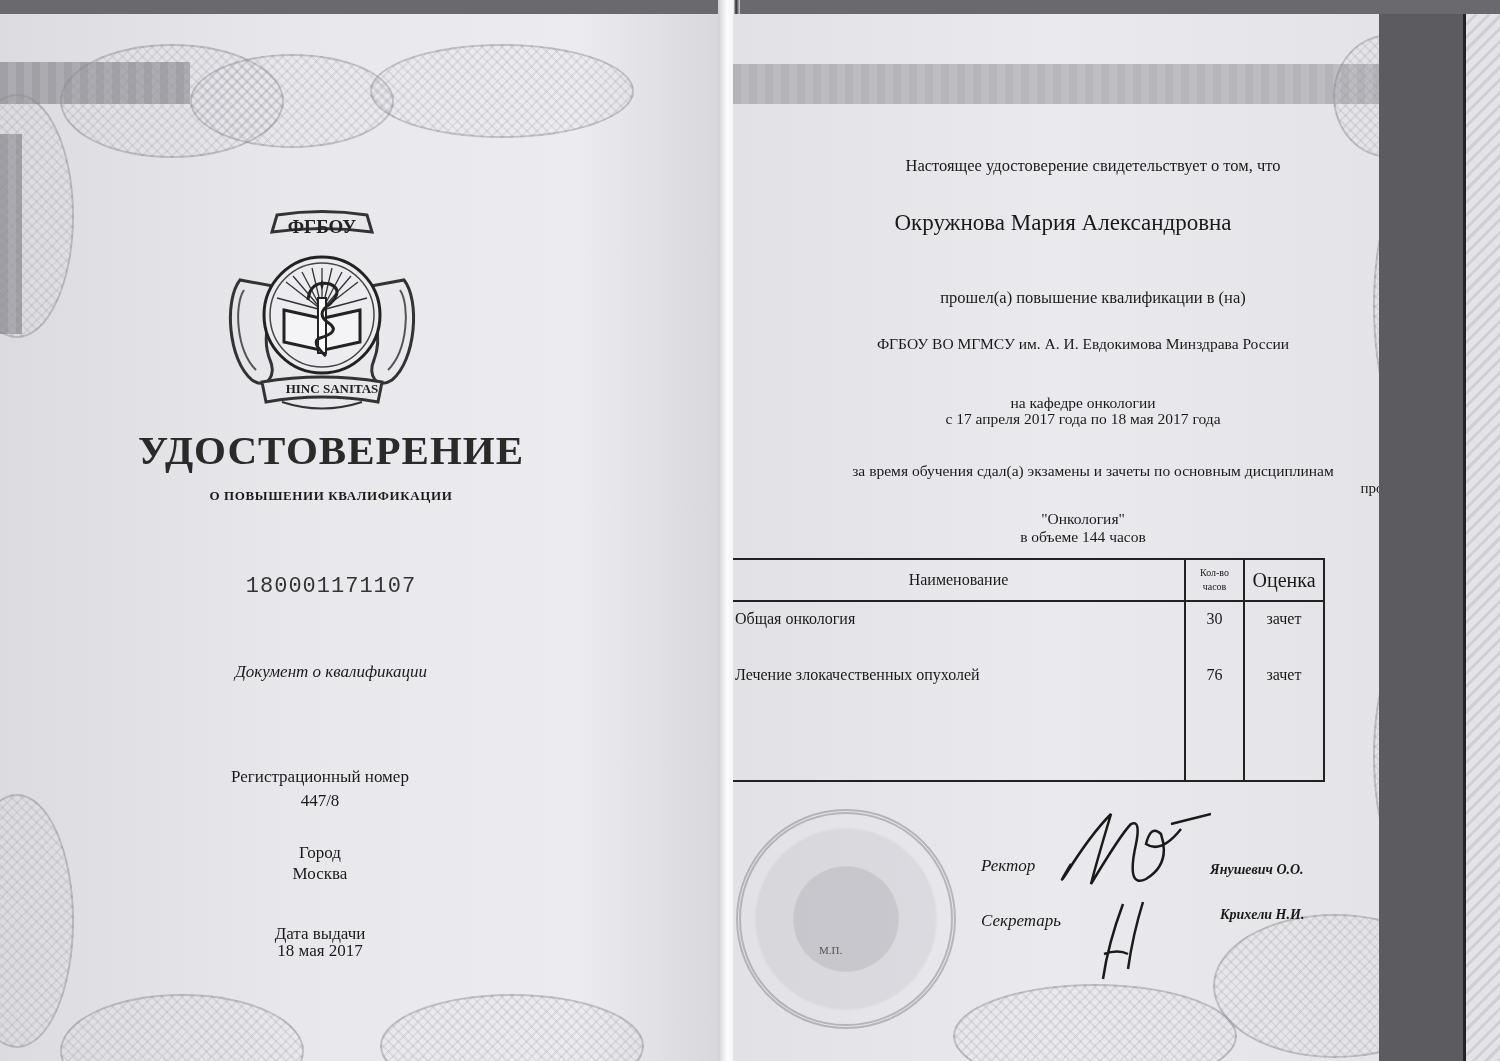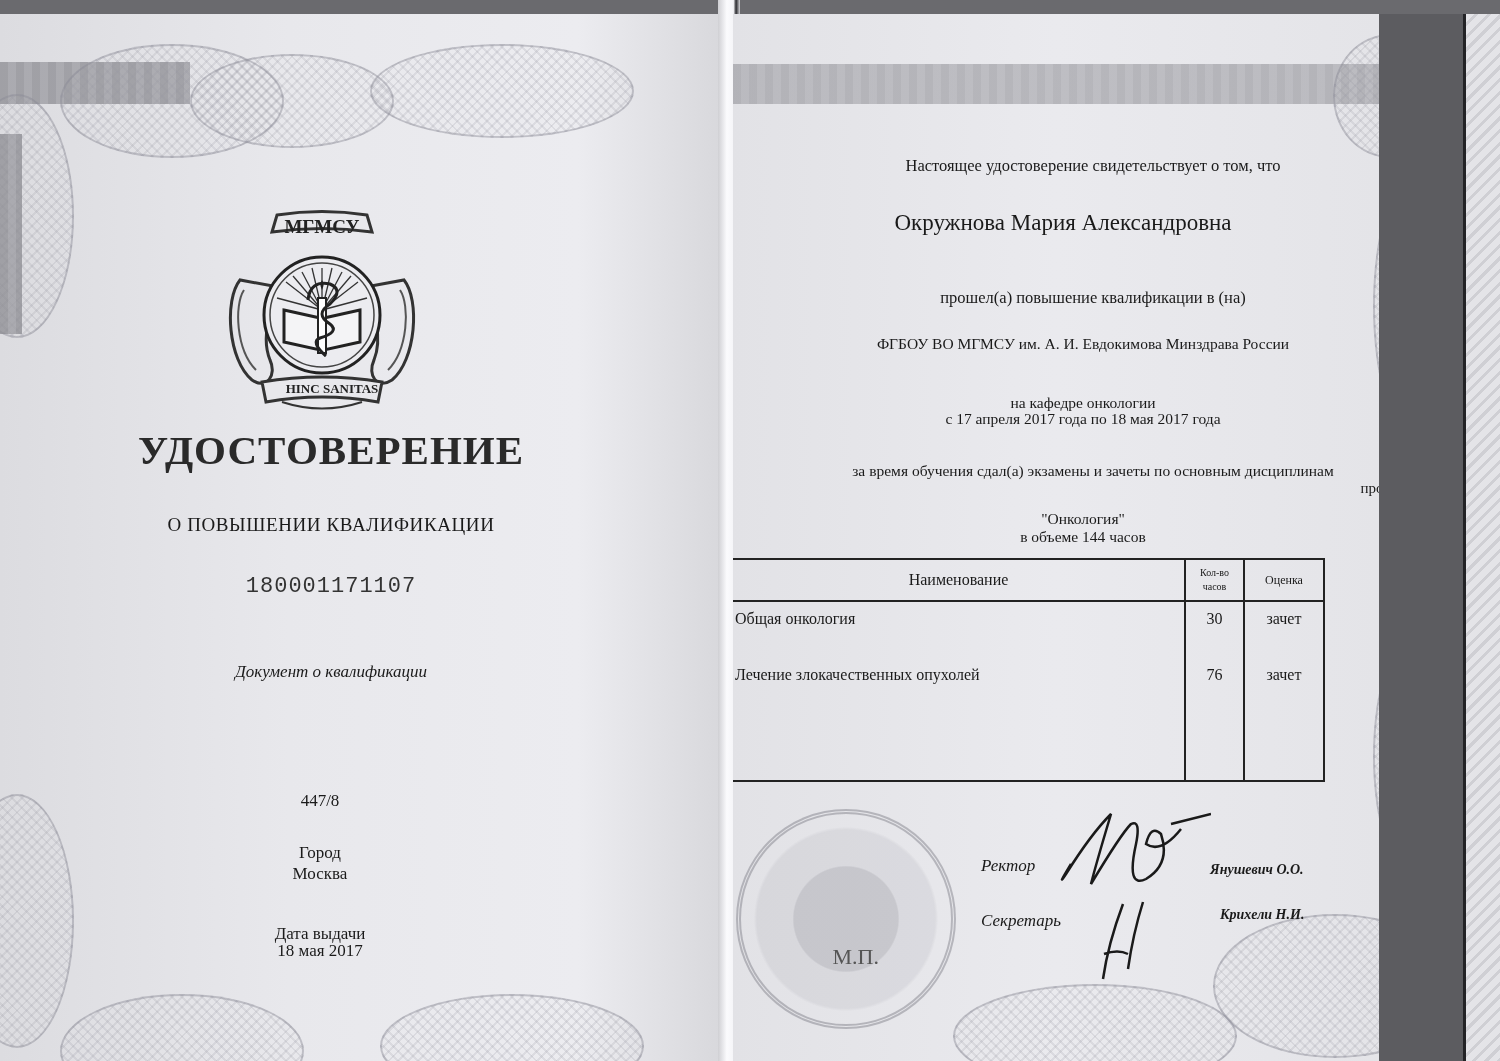--- a/index.html
+++ b/index.html
@@ -11,21 +11,21 @@
     .spine { position:absolute; left:718px; top:0; width:22px; height:1061px; background:linear-gradient(90deg,#cfcfd3 0%,#fbfbfd 40%,#f5f5f8 70%,#2a2a2e 82%,#d8d8dc 100%); }
     .edge-right { position:absolute; left:1463px; top:14px; width:37px; height:1047px; background:repeating-linear-gradient(135deg,#e4e4e8 0 6px,#cfcfd4 6px 9px); border-left:3px solid #232326; }
     
     .frame-band { position:absolute; background:repeating-linear-gradient(90deg,#8c8c92 0 8px,#9a9aa0 8px 16px); opacity:.75; }
     .frame-mesh { position:absolute; border:2px solid rgba(140,140,150,.45); border-radius:50%; background:repeating-linear-gradient(45deg,rgba(150,150,160,.18) 0 2px,transparent 2px 7px),repeating-linear-gradient(-45deg,rgba(150,150,160,.18) 0 2px,transparent 2px 7px); }
     .center { position:absolute; text-align:center; white-space:nowrap; }
 
     
     .emblem { position:absolute; left:222px; top:196px; width:200px; height:205px; }
     .title-main { left:96px; top:412px; width:470px; font-size:41px; font-weight:bold; letter-spacing:1px; color:#2a2a2a; }
-    .title-sub { left:96px; top:500px; width:470px; font-size:19px; font-weight:normal; letter-spacing:.6px; }
+    .title-sub { left:96px; top:474px; width:470px; font-size:13px; font-weight:bold; letter-spacing:.6px; }
     .doc-number { left:96px; top:560px; width:470px; font-family:"Liberation Mono", monospace; font-size:22px; color:#333; letter-spacing:1px; }
     .doc-kind { left:96px; top:648px; width:470px; font-style:italic; font-size:17px; }
     .reg-label { left:150px; top:753px; width:340px; font-size:17px; }
     .reg-value { left:150px; top:777px; width:340px; font-size:17px; }
     .city-label { left:150px; top:829px; width:340px; font-size:17px; }
     .city-value { left:150px; top:850px; width:340px; font-size:17px; }
     .date-label { left:150px; top:912px; width:340px; font-size:17px; line-height:16px; }
     .date-value { left:150px; top:929px; width:340px; font-size:17px; line-height:16px; }
 
     
@@ -37,28 +37,28 @@
     .r-period { left:20px; top:396px; width:660px; font-size:15.5px; }
     .r-exams { left:20px; top:449px; width:680px; font-size:15.5px; line-height:15px; }
     .r-program { left:20px; top:466px; width:680px; font-size:15px;text-align:right; }
     .r-progname { left:20px; top:496px; width:660px; font-size:15.5px; }
     .r-volume { left:20px; top:514px; width:660px; font-size:15.5px; }
 
     table.subjects { position:absolute; left:-2px; top:544px; width:594px; border-collapse:collapse; font-family:"Liberation Serif", serif; }
     table.subjects th, table.subjects td { border-left:2px solid #222; border-right:2px solid #222; padding:0; }
     table.subjects thead th { border-top:2px solid #222; border-bottom:2px solid #222; height:40px; font-weight:normal; font-size:16px; }
     table.subjects th.col-hours { width:57px; font-size:10px; line-height:14px; }
-    table.subjects th.col-grade { width:78px; font-size:12px; }
+    table.subjects th.col-grade { width:78px; font-size:20px; }
     table.subjects tbody td { height:48px; vertical-align:top; padding-top:8px; font-size:16px; }
     table.subjects tbody td.name { padding-left:2px; }
     table.subjects tbody td.hours, table.subjects tbody td.grade { text-align:center; }
     table.subjects tbody tr.filler td { height:58px; border-bottom:2px solid #222; }
 
     .stamp { position:absolute; left:3px; top:795px; width:210px; height:210px; border-radius:50%; border:5px double rgba(90,90,100,.35); background:radial-gradient(circle,rgba(110,110,120,.25) 0 35%,rgba(150,150,160,.15) 36% 60%,transparent 62%); }
-    .stamp-mp { position:absolute; left:86px; top:930px; width:60px; font-size:22px; color:#555; text-align:right; }
+    .stamp-mp { position:absolute; left:86px; top:930px; width:60px; font-size:11px; color:#555; text-align:left; }
     .sig-label { position:absolute; font-style:italic; font-size:17px; }
     .sig-name { position:absolute; font-weight:bold; font-style:italic; font-size:14px;margin-left:11px; }
     .signature { position:absolute; }
   </style>
 </head>
 <body>
 
 <div class="scan-top"></div>
 
 <div class="page left">
@@ -95,28 +95,29 @@
           <line x1="100" y1="100" x2="129" y2="66"></line>
       </g>
       <path d="M62 100 L98 108 L98 140 L62 132 Z" fill="#f4f4f6" stroke="#222" stroke-width="3"></path>
       <path d="M138 100 L102 108 L102 140 L138 132 Z" fill="#f4f4f6" stroke="#222" stroke-width="3"></path>
       <rect x="96" y="88" width="8" height="55" fill="#fff" stroke="#222" stroke-width="2"></rect>
       <path d="M100 80 q-3 -6 0 -10 q3 4 0 10" fill="#222"></path>
       <path d="M86 90 Q88 70 108 74 Q122 80 108 94 Q92 104 108 114 Q118 122 98 128 Q88 132 104 146" fill="none" stroke="#222" stroke-width="3"></path>
       <path d="M40 172 Q100 162 160 172 L156 192 Q100 182 44 192 Z" fill="#e8e8ec" stroke="#333" stroke-width="3"></path>
       <path d="M60 192 Q100 205 140 192" fill="none" stroke="#333" stroke-width="2"></path>
     </svg>
-    <div class="center" style="left:52px;top:6px;width:96px;font-size:19px;font-weight:bold;color:#222;">МГМСУ</div>
+    <div class="center" style="left:52px;top:6px;width:96px;font-size:19px;font-weight:bold;color:#222;">ФГБОУ</div>
     <div class="center" style="left:40px;top:171px;width:140px;font-size:13px;font-weight:bold;color:#222;">HINC SANITAS</div>
   </div>
 
   <div class="center title-main">УДОСТОВЕРЕНИЕ</div>
   <div class="center title-sub">О ПОВЫШЕНИИ  КВАЛИФИКАЦИИ</div>
   <div class="center doc-number">180001171107</div>
   <div class="center doc-kind">Документ о квалификации</div>
+  <div class="center reg-label">Регистрационный номер</div>
   <div class="center reg-value">447/8</div>
   <div class="center city-label">Город</div>
   <div class="center city-value">Москва</div>
   <div class="center date-label">Дата выдачи</div>
   <div class="center date-value">18 мая 2017</div>
 </div>
 
 <div class="spine"></div>
 
 <div class="page right">

